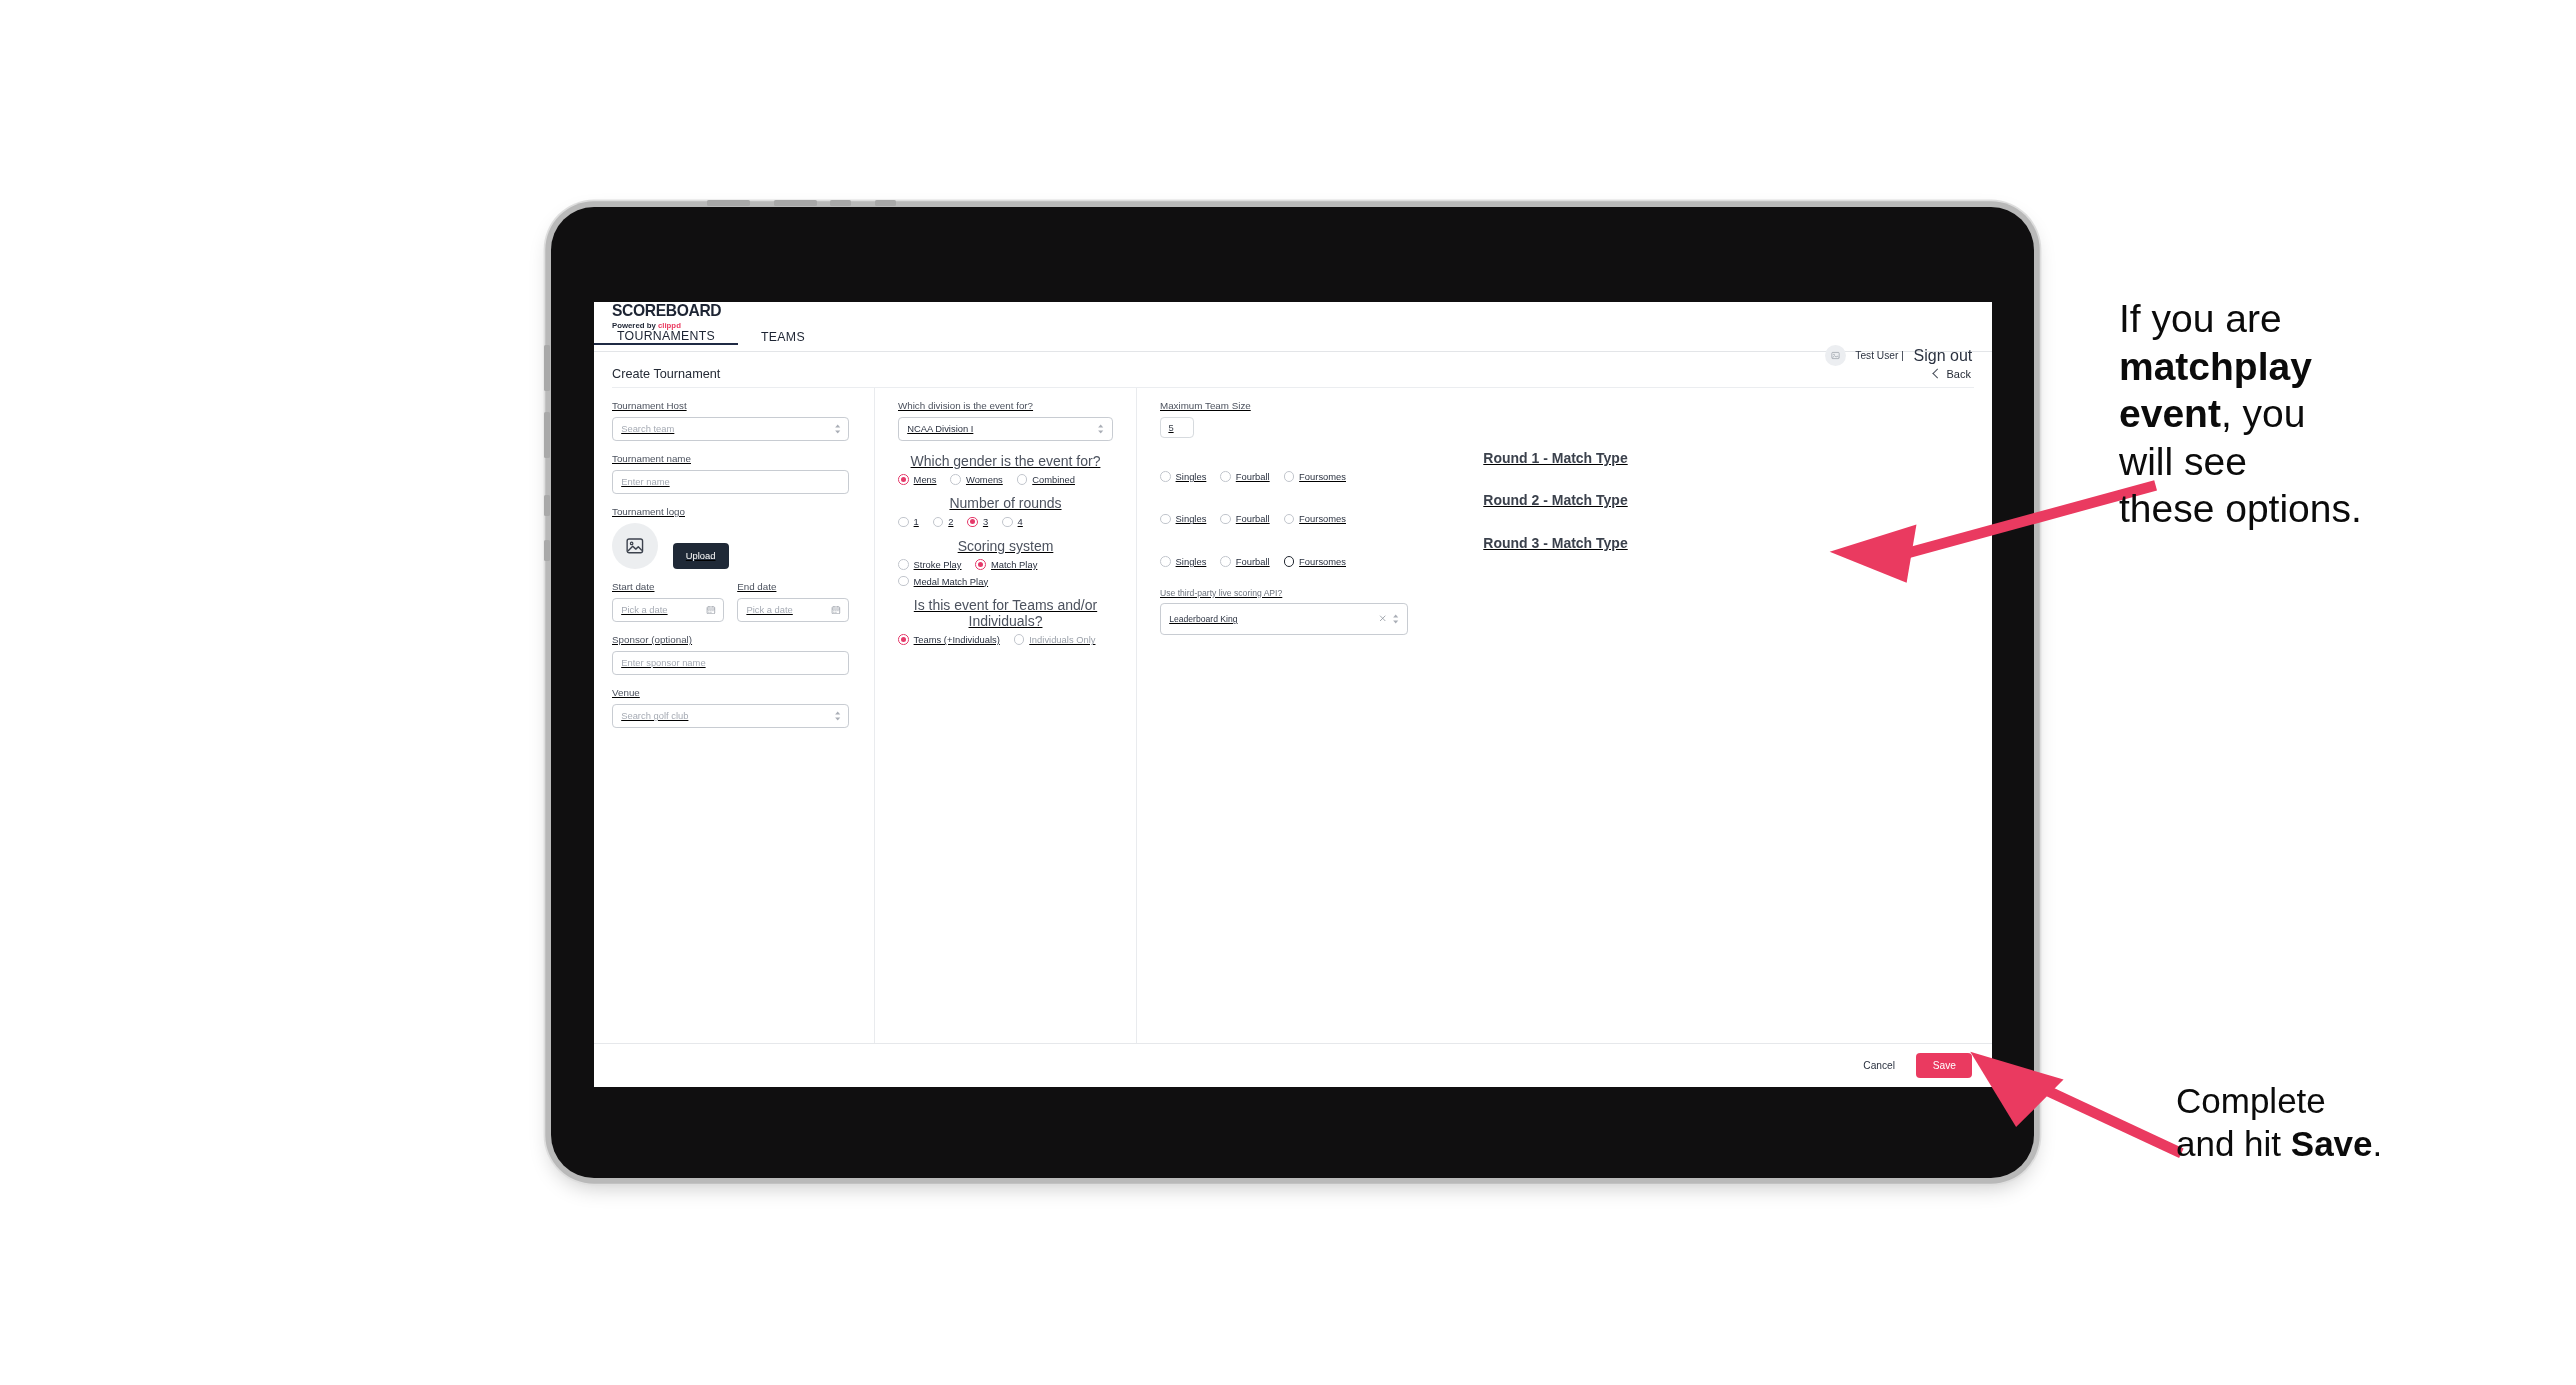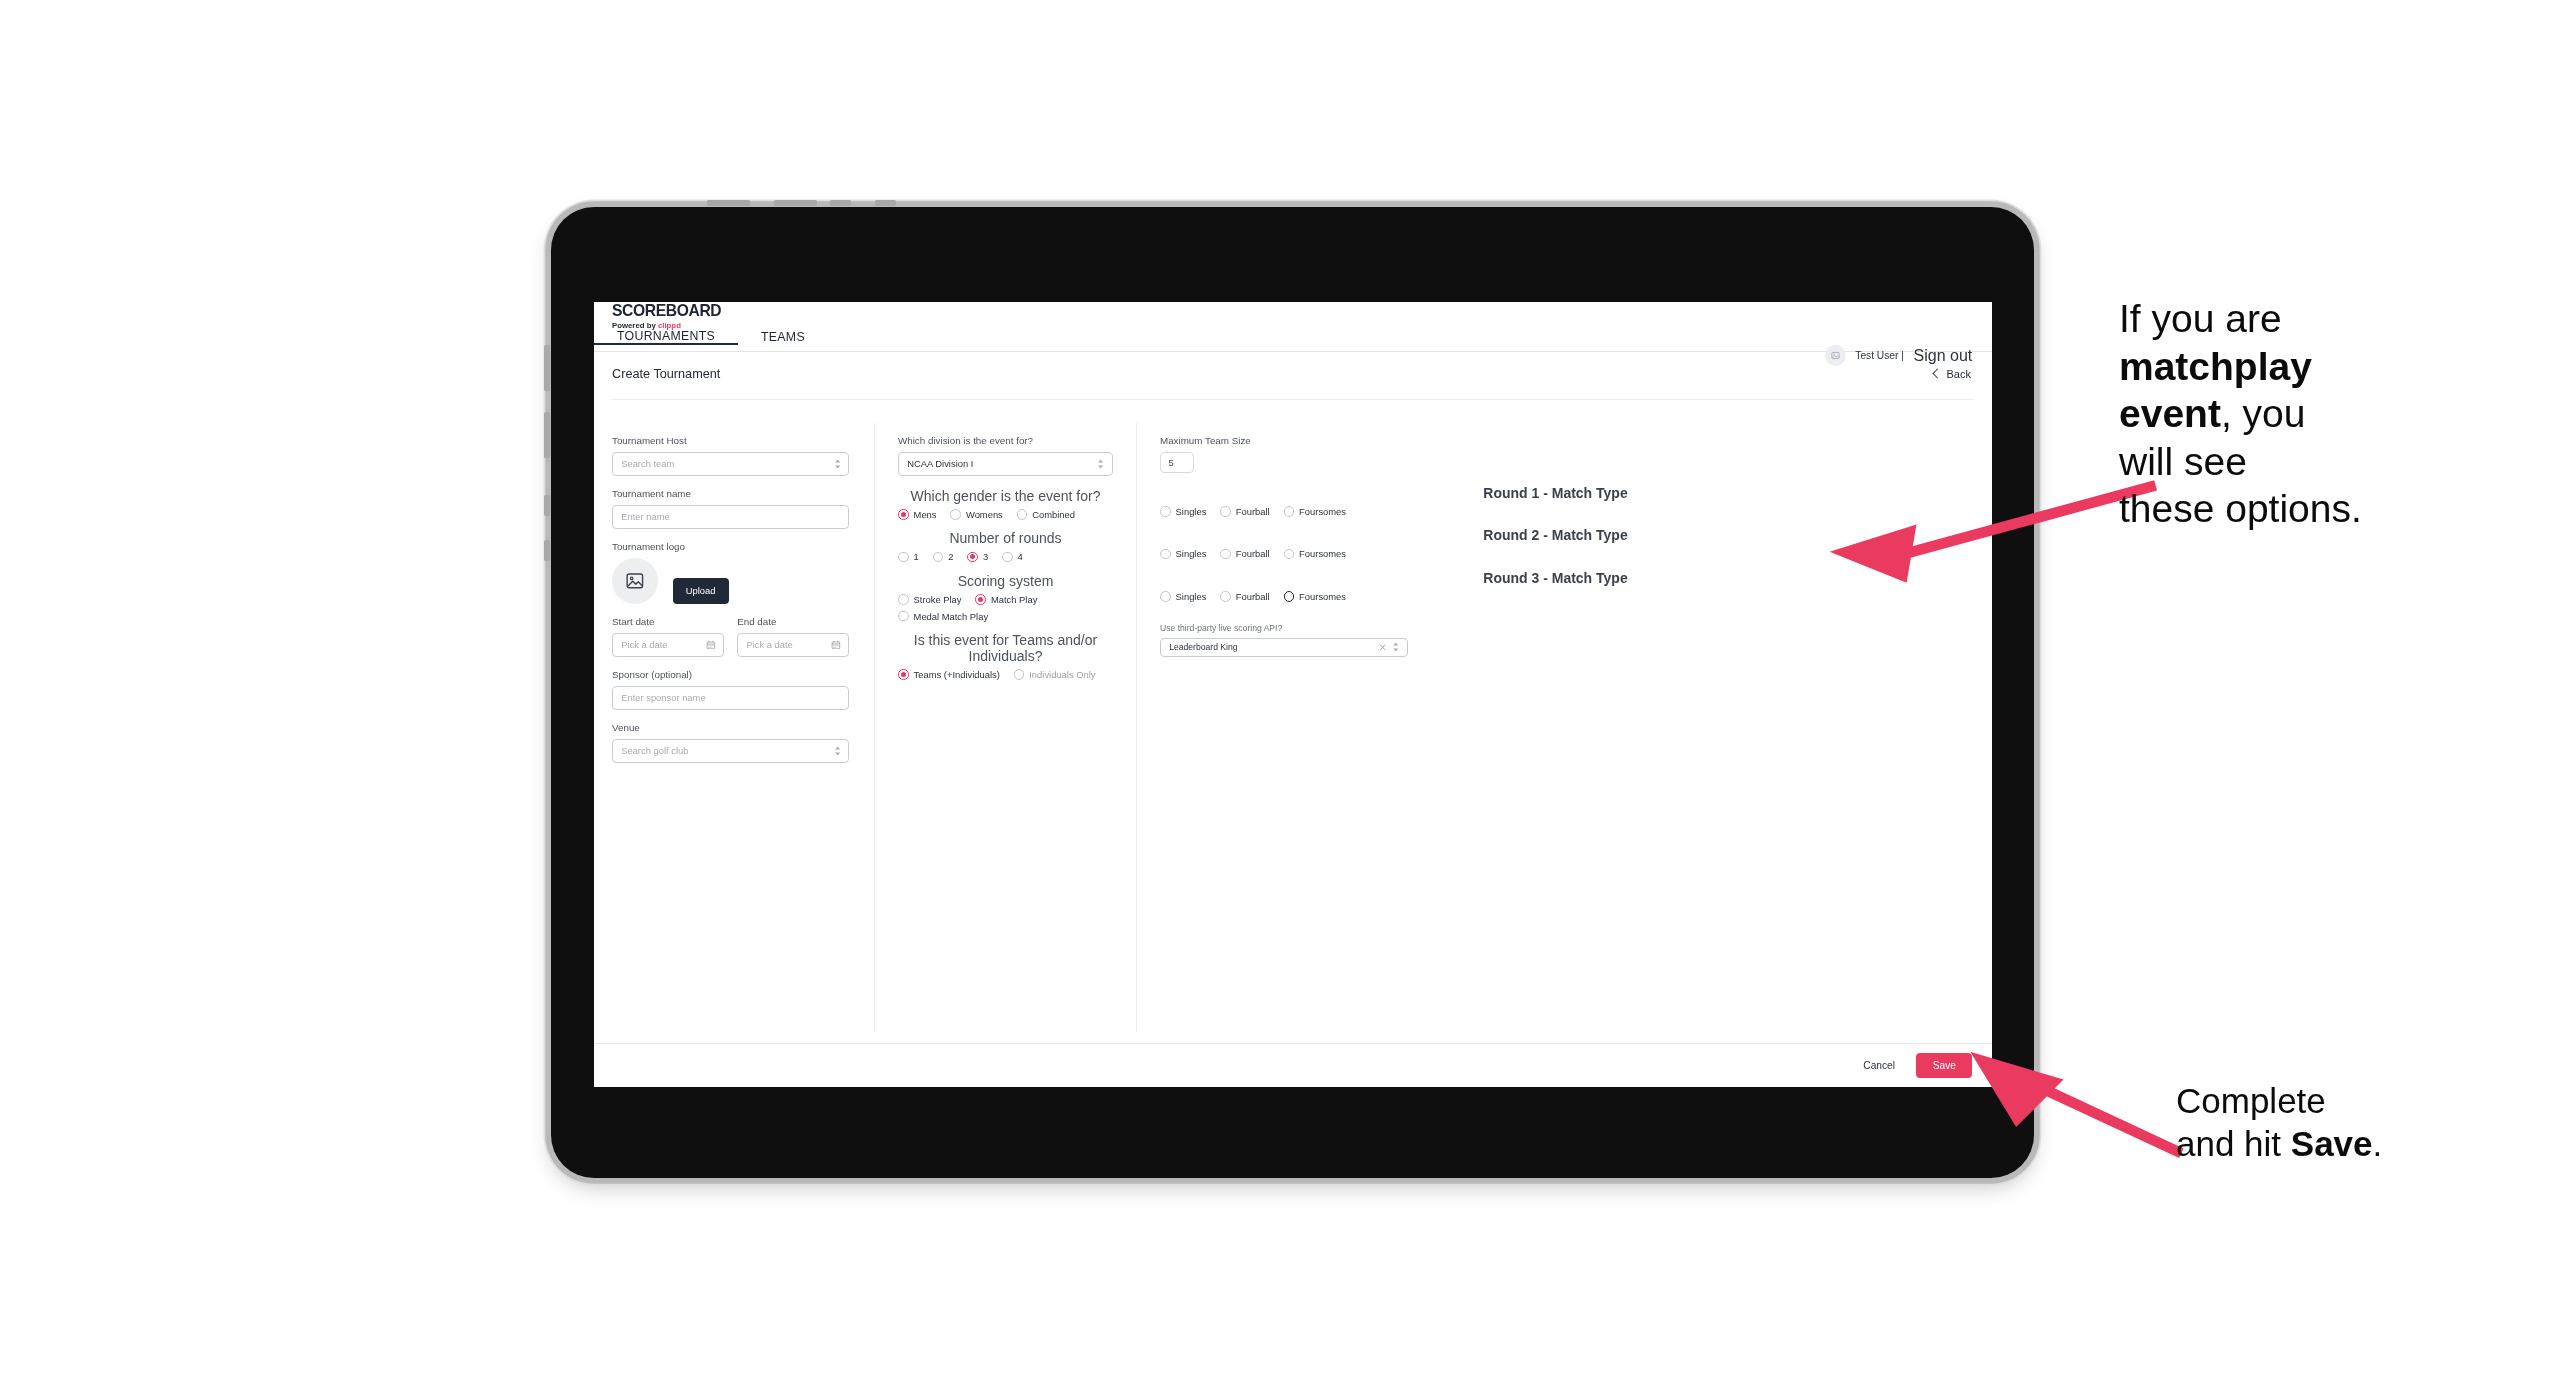--- a/index.html
+++ b/index.html
@@ -170,23 +170,24 @@
     border-left: 1.3px solid #454b57;
     border-bottom: 1.3px solid #454b57;
     transform: rotate(45deg);
     margin-bottom: 0px;
   }
 
   .columns {
     flex: 1;
     display: flex;
     min-height: 0;
-    padding: 23px 0 0 0;
-    margin: 12px 18px;
+    padding: 0 0 0 0;
+    margin: 0 18px;
     border-top: 0.8px solid #ebedf0;
+    text-decoration: underline;
   }
   .col {
     padding: 11.5px 23px 8.2px 0;
     box-sizing: border-box;
   }
   .col-1 { width: 262px; padding-right: 24.6px; }
   .col-2 { width: 262px; border-left: 0.8px solid #e9ebee; padding-left: 23px; }
   .col-3 { flex: 1; border-left: 0.8px solid #e9ebee; padding-left: 23px; }
 
   .field { margin-bottom: 12.3px; }
@@ -659,21 +660,21 @@
               </div>
               <div class="radio-item">
                 <span class="radio focused"></span>
                 <span class="radio-label">Foursomes</span>
               </div>
             </div>
           </div>
 
           <div class="field" style="margin-top:21px;max-width:248px;">
             <span class="flabel-sm">Use third-party live scoring API?</span>
-            <div class="input" style="height:19px;padding-right:33px;">
+            <div class="input" style="height:32px;padding-right:33px;">
               <span style="font-size:8.6px;">Leaderboard King</span>
               <span class="endicon">
                 <svg width="7.4" height="7.4" viewBox="0 0 10 10">
                   <path d="M1.4 1.4 L8.6 8.6 M8.6 1.4 L1.4 8.6" stroke="#8f959e" stroke-width="1.1"></path>
                 </svg>
                 <svg width="7.4" height="10.7" viewBox="0 0 9 13">
                   <path d="M4.5 1 L7.6 4.6 L1.4 4.6 Z" fill="#a9aeb6"></path>
                   <path d="M4.5 12 L7.6 8.4 L1.4 8.4 Z" fill="#a9aeb6"></path>
                 </svg>
               </span>

